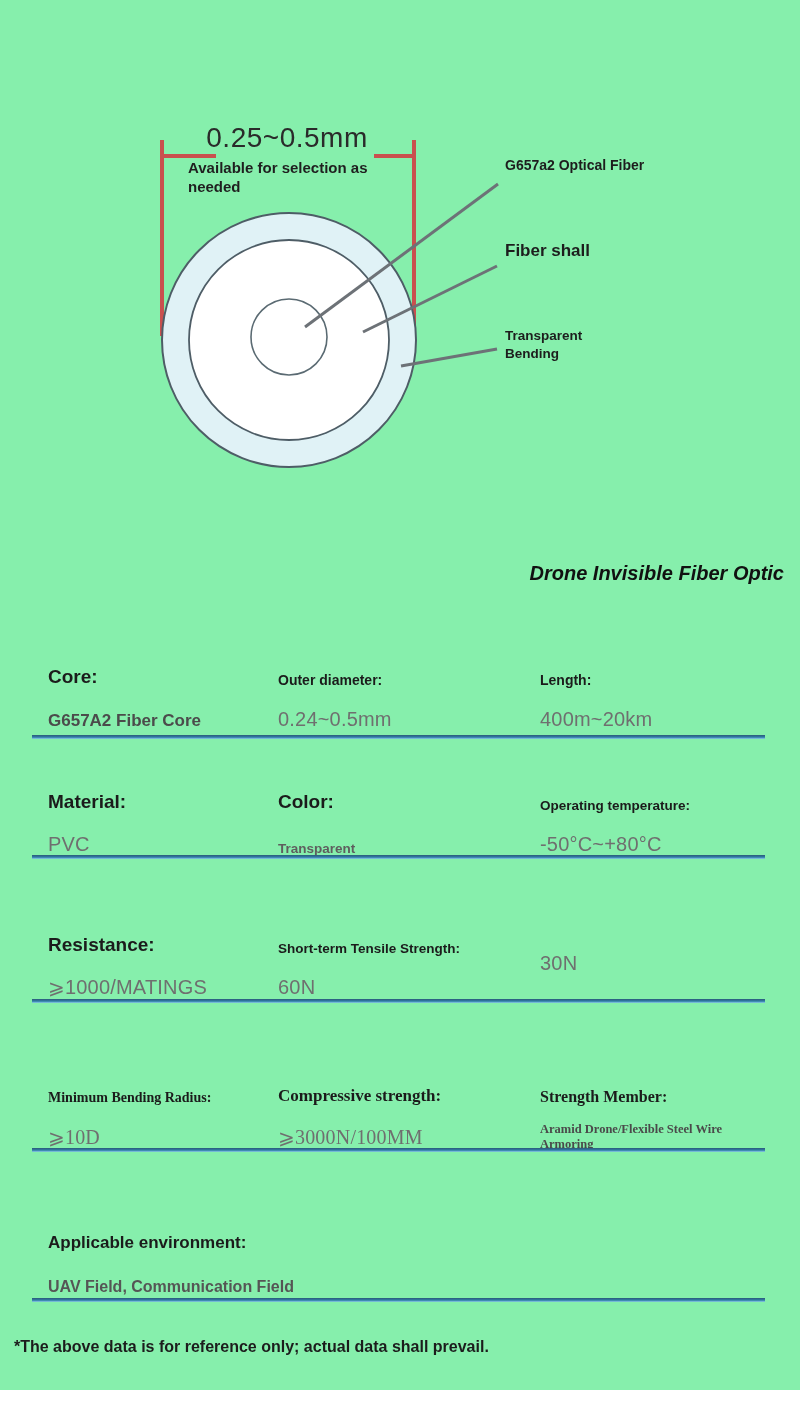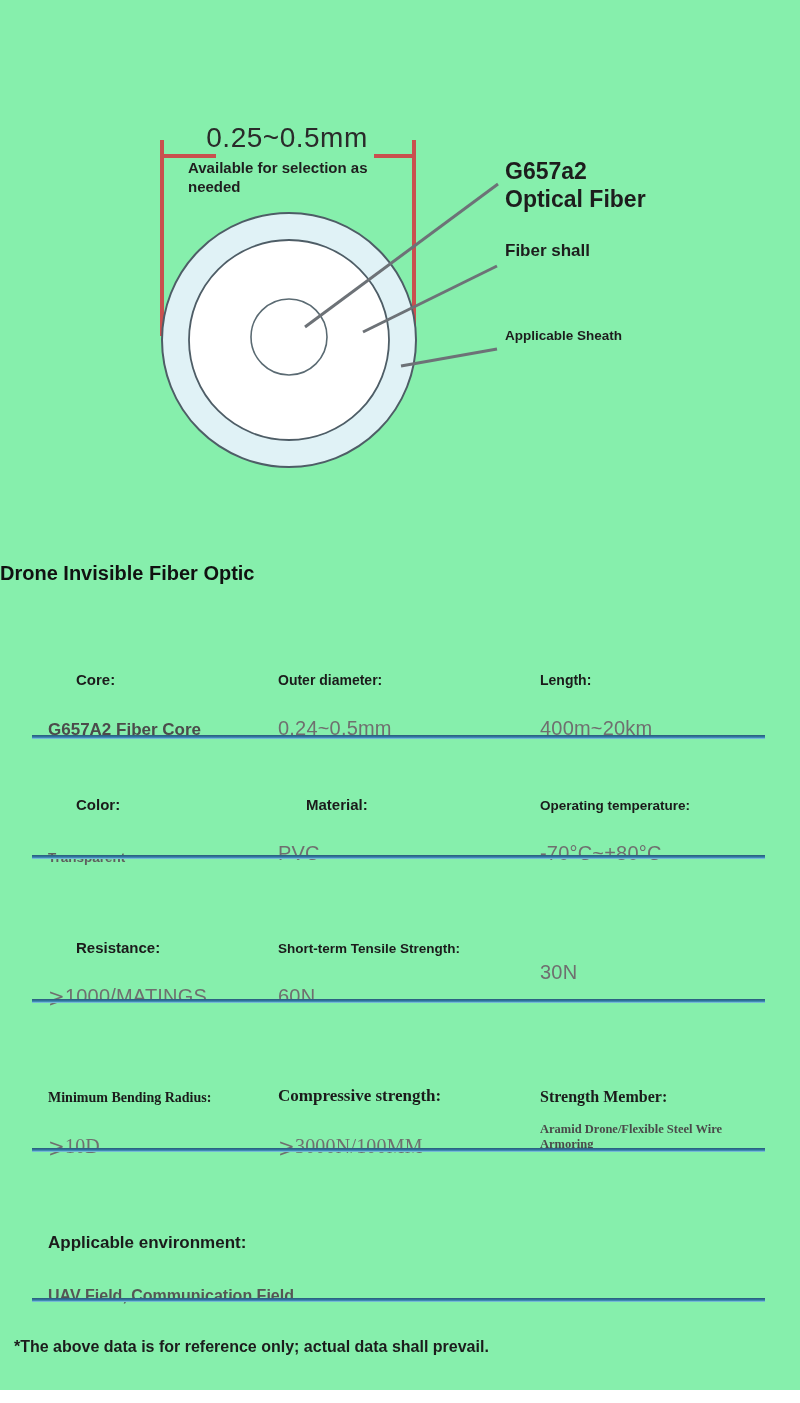--- a/index.html
+++ b/index.html
@@ -8,36 +8,36 @@
   .canvas { position:relative; width:800px; height:1390px; background:#86efac; overflow:hidden; }
 
   
   .diagram { position:absolute; left:0; top:0; width:800px; height:520px; }
   .diagram svg { position:absolute; left:0; top:0; }
   .dim-value { position:absolute; left:158px; top:122px; width:258px; text-align:center;
                font-size:28px; font-weight:500; color:#2a2a2a; letter-spacing:0.5px; }
   .dim-note { position:absolute; left:188px; top:159px; width:216px;
               font-size:15px; font-weight:700; color:#1f1f1f; line-height:1.25; }
   .callout { position:absolute; font-weight:700; color:#1d1d1d; line-height:1.22; }
-  .callout.fiber  { left:505px; top:157px; width:158px; font-size:23px; }
+  .callout.fiber  { left:505px; top:157px; width:158px; font-size:14px; }
   .callout.paste  { left:505px; top:241px; width:100px; font-size:17px; }
   .callout.sheath { left:505px; top:327px; width:120px; font-size:13.5px; line-height:1.3; }
 
   
-  .page-title { position:absolute; left:0; top:562px; width:784px; text-align:left;
-                font-size:20px; font-weight:700; color:#111; }
+  .page-title { position:absolute; left:0; top:562px; width:784px; text-align:right;
+                font-size:20px; font-weight:700; color:#111;font-style:italic; }
 
   
   .spec-row { position:absolute; left:0; width:800px; display:grid;
               grid-template-columns:230px 262px 1fr; padding-left:48px; padding-right:36px; }
   .row-1 { top:664px; } .row-2 { top:789px; } .row-3 { top:932px; }
   .row-4 { top:1082px;font-family:Liberation Serif, serif; } .row-5 { top:1229px; }
   .cell-label { display:flex; align-items:flex-end; height:24px; color:#1b1b1b; font-weight:700; }
-  .cell-value { display:flex; align-items:flex-end; min-height:26px; margin-top:26px; }
-  .lbl-xl  { font-size:15px;margin-left:28px; }
+  .cell-value { display:flex; align-items:flex-end; min-height:26px; margin-top:17px; }
+  .lbl-xl  { font-size:19px; }
   .lbl-md  { font-size:17px; }
   .lbl-md2 { font-size:16px; }
   .lbl-sm  { font-size:14px; }
   .lbl-xs  { font-size:13.5px; }
   .val-gray      { font-size:20px; color:#6f6f6f; font-weight:400; letter-spacing:0.2px; }
   .val-bold-dark { font-size:17px; color:#4b4b4b; font-weight:700; }
   .val-bold-sm   { font-size:13.5px; color:#5e5e5e; font-weight:700; }
   .val-bold-md   { font-size:16px; color:#555555; font-weight:700;text-align:right; }
   .val-bold-tiny { font-size:12.5px; color:#4a4a4a; font-weight:700; line-height:1.18;
                    align-items:flex-start !important; margin-top:16px !important; width:205px; }
@@ -67,21 +67,21 @@
       <circle cx="289" cy="337" r="38" fill="#ffffff" stroke="#5a6a72" stroke-width="1.6"></circle>
 
       <line x1="305" y1="327" x2="498" y2="184" stroke="#6d7277" stroke-width="3"></line>
       <line x1="363" y1="332" x2="497" y2="266" stroke="#6d7277" stroke-width="3"></line>
       <line x1="401" y1="366" x2="497" y2="349" stroke="#6d7277" stroke-width="3"></line>
     </svg>
     <div class="dim-value">0.25~0.5mm</div>
     <div class="dim-note">Available for selection as needed</div>
     <div class="callout fiber">G657a2 Optical Fiber</div>
     <div class="callout paste">Fiber shall</div>
-    <div class="callout sheath">Applicable Sheath</div>
+    <div class="callout sheath">Transparent Bending</div>
   </div>
 
   <div class="page-title">Drone Invisible Fiber Optic</div>
 
   <div class="spec-row row-1">
     <div class="cell">
       <div class="cell-label lbl-xl">Core:</div>
       <div class="cell-value val-bold-dark">G657A2 Fiber Core</div>
     </div>
     <div class="cell">
@@ -90,30 +90,30 @@
     </div>
     <div class="cell">
       <div class="cell-label lbl-sm">Length:</div>
       <div class="cell-value val-gray">400m~20km</div>
     </div>
   </div>
   <div class="divider div-1"></div>
 
   <div class="spec-row row-2">
     <div class="cell">
+      <div class="cell-label lbl-xl">Material:</div>
+      <div class="cell-value val-gray">PVC</div>
+    </div>
+    <div class="cell">
       <div class="cell-label lbl-xl">Color:</div>
       <div class="cell-value val-bold-sm">Transparent</div>
     </div>
     <div class="cell">
-      <div class="cell-label lbl-xl">Material:</div>
-      <div class="cell-value val-gray">PVC</div>
-    </div>
-    <div class="cell">
       <div class="cell-label lbl-xs">Operating temperature:</div>
-      <div class="cell-value val-gray">-70°C~+80°C</div>
+      <div class="cell-value val-gray">-50°C~+80°C</div>
     </div>
   </div>
   <div class="divider div-2"></div>
 
   <div class="spec-row row-3">
     <div class="cell">
       <div class="cell-label lbl-xl">Resistance:</div>
       <div class="cell-value val-gray">⩾1000/MATINGS</div>
     </div>
     <div class="cell">

